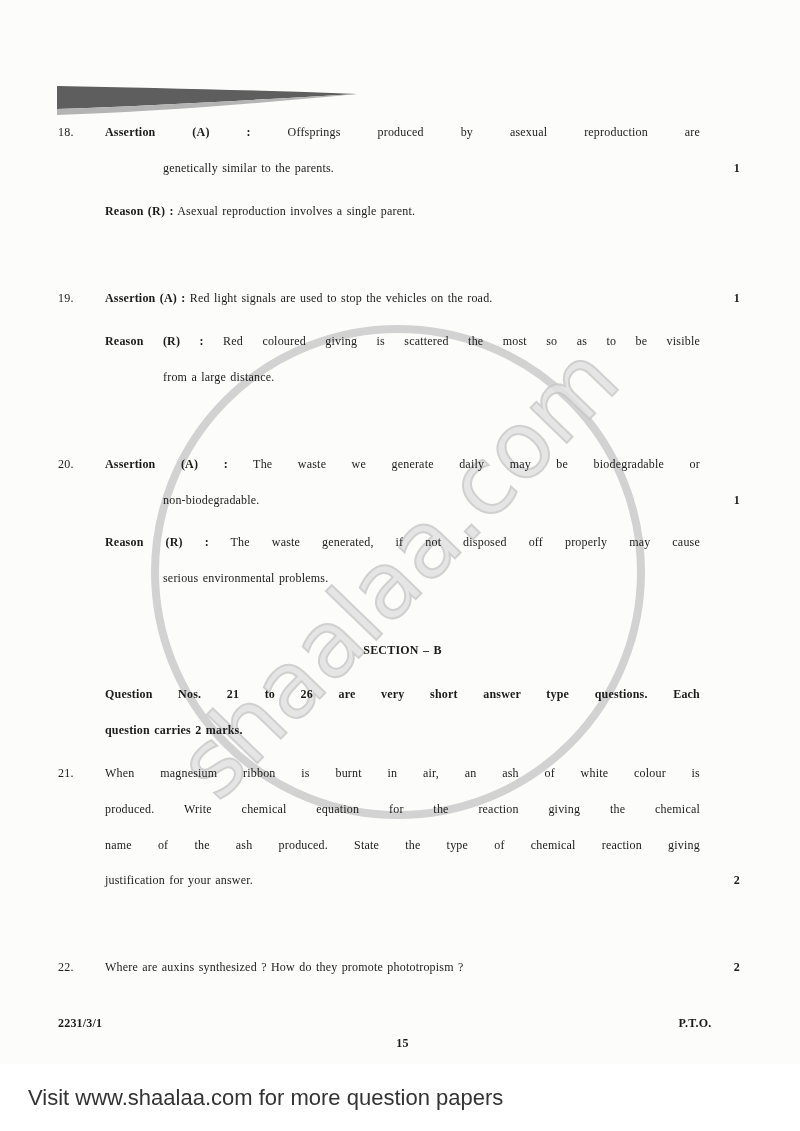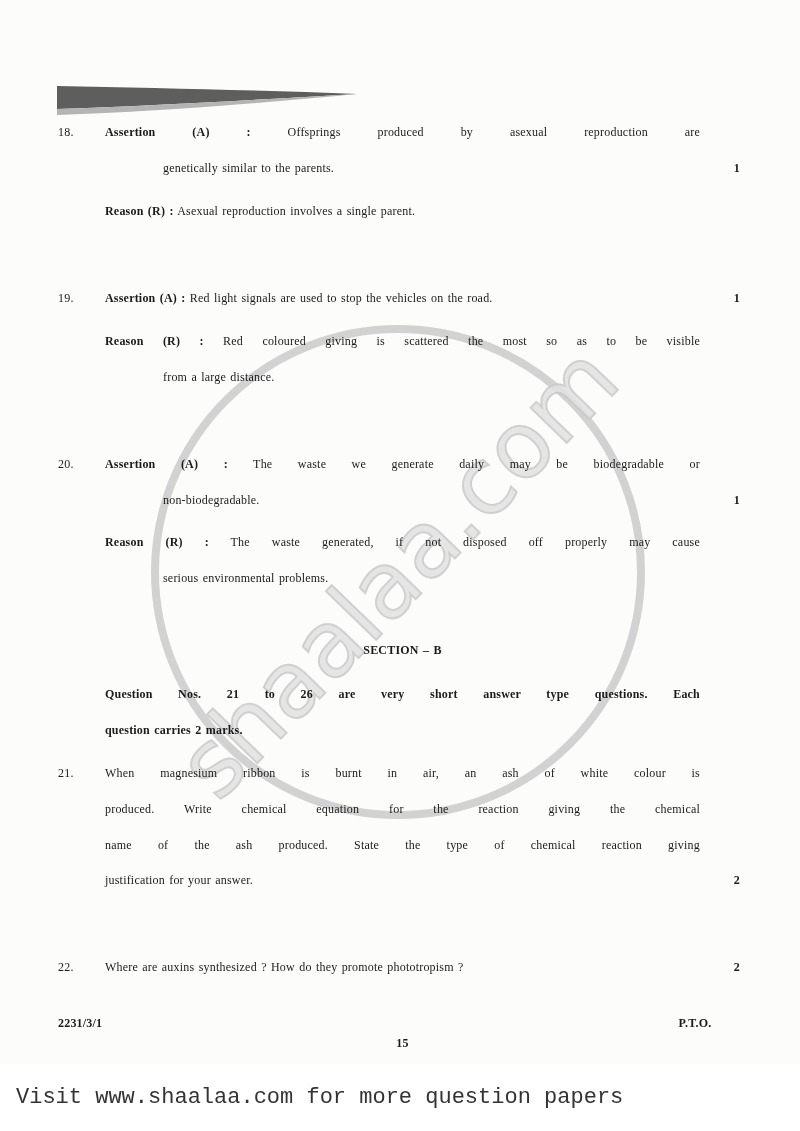--- a/index.html
+++ b/index.html
@@ -31,22 +31,22 @@
   .cline{left:143px;margin-left:20px;}          
   .cline2{left:105px;}         
   .qnum{left:58px;}
   .marks{left:700px;width:40px;text-align:right;font-weight:bold;}
   .b{font-weight:bold;}
   .sec-title{left:105px;width:595px;text-align:left;font-weight:bold;white-space:normal;text-align-last:center;}
   .footer-code{left:58px;font-weight:bold;}
   .footer-page{left:105px;width:595px;text-align:center;text-align-last:center;white-space:normal;font-weight:bold;}
   .footer-pto{left:645px;width:100px;text-align:center;font-weight:bold;}
   .banner{
-    position:absolute;left:16px;top:1085px;
-    font-family:Liberation Mono, monospace;
+    position:absolute;left:28px;top:1085px;
+    font-family:Liberation Sans, sans-serif;
     font-size:22px;line-height:26px;color:#333333;
     z-index:2;white-space:nowrap;
   }
   .artifact{position:absolute;left:57px;top:85px;z-index:3;}
 </style>
 </head>
 <body>
 
 <div class="page">
   <div class="scan"></div>

